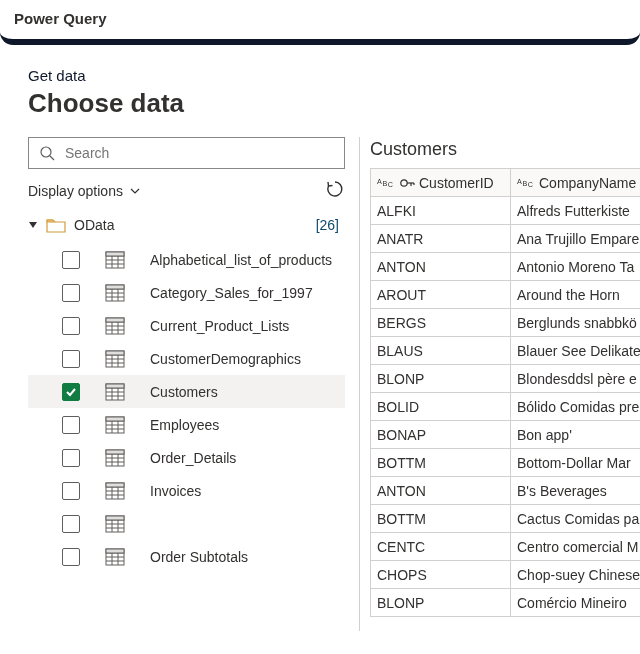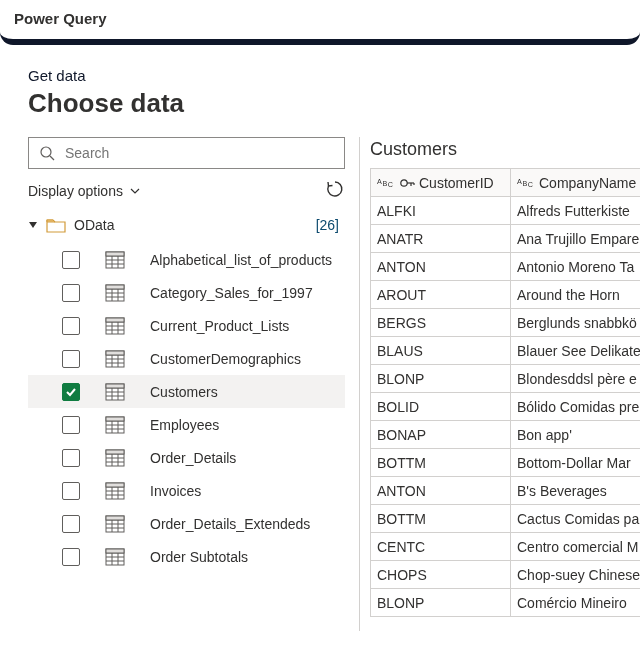--- a/index.html
+++ b/index.html
@@ -347,21 +347,20 @@
     </div>
     <svg class="table-icon" width="20" height="18" viewBox="0 0 20 18">
             <rect x="1" y="1" width="18" height="16" fill="#fff" stroke="#605e5c"></rect>
             <line x1="1" y1="5" x2="19" y2="5" stroke="#605e5c"></line>
             <line x1="1" y1="9" x2="19" y2="9" stroke="#605e5c"></line>
             <line x1="1" y1="13" x2="19" y2="13" stroke="#605e5c"></line>
             <line x1="7" y1="1" x2="7" y2="17" stroke="#605e5c"></line>
             <line x1="13" y1="1" x2="13" y2="17" stroke="#605e5c"></line>
             <rect x="1" y="1" width="18" height="4" fill="#e1dfdd" stroke="#605e5c"></rect>
           </svg>
-    <span class="item-label">Order_Details_Extendeds</span>
   </div>
 
   <div class="tree-item">
     <div class="checkbox">
       
     </div>
     <svg class="table-icon" width="20" height="18" viewBox="0 0 20 18">
             <rect x="1" y="1" width="18" height="16" fill="#fff" stroke="#605e5c"></rect>
             <line x1="1" y1="5" x2="19" y2="5" stroke="#605e5c"></line>
             <line x1="1" y1="9" x2="19" y2="9" stroke="#605e5c"></line>

